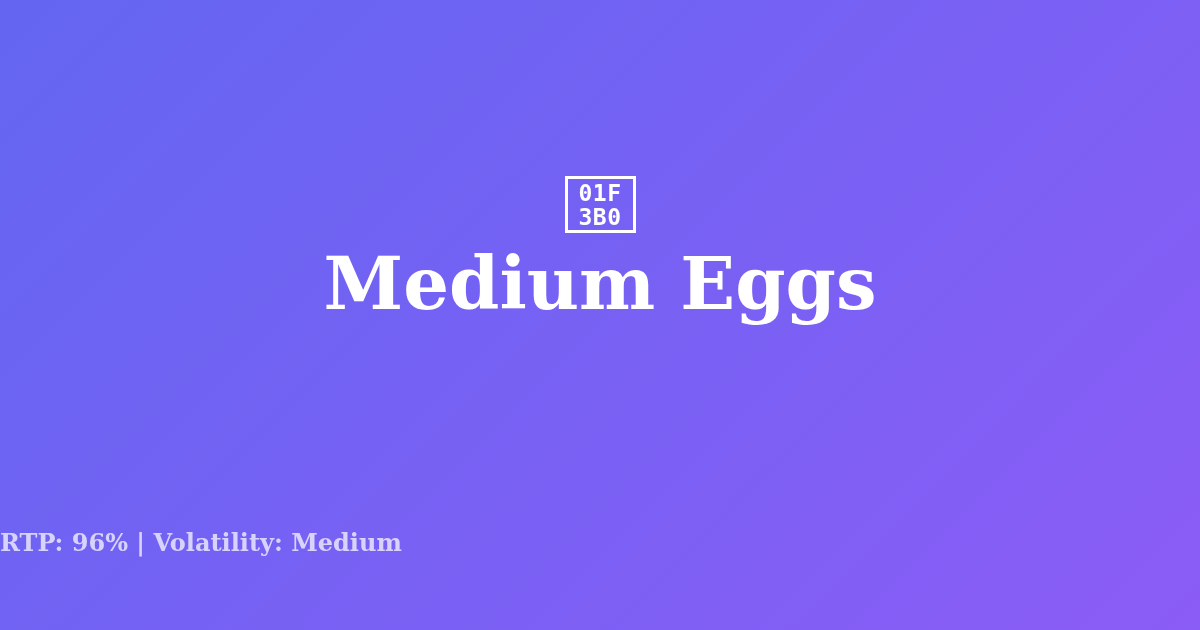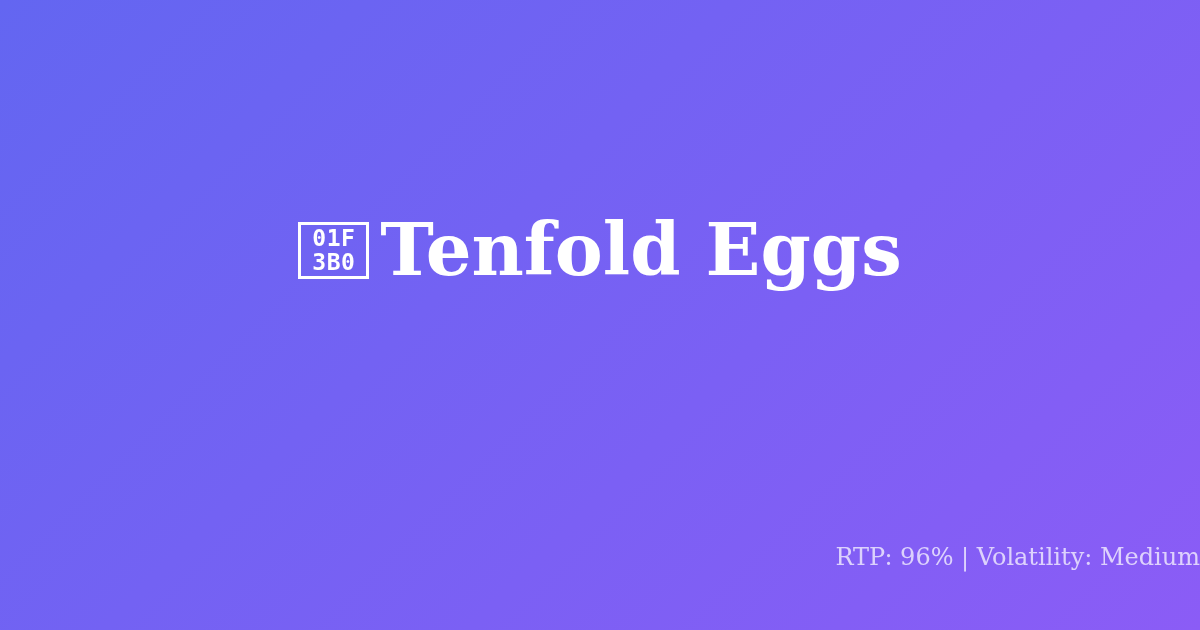--- a/index.html
+++ b/index.html
@@ -33,21 +33,21 @@
     top: 0;
     height: 500px;
     display: flex;
     flex-direction: column;
     align-items: center;
     justify-content: center;
   }
 
   .title-row {
     display: flex;
-    flex-direction: row;
+    flex-direction: column;
     align-items: center;
     justify-content: center;
     gap: 11px;
   }
 
   
   .tofu {
     box-sizing: border-box;
     width: 71px;
     height: 57px;
@@ -87,45 +87,44 @@
     color: rgba(255, 255, 255, 0.82);
     margin: 62px 0 0 0;
     white-space: nowrap;
   }
 
   .og-footer {
     position: absolute;
     left: 0;
     right: 0;
     top: 528px;
-    text-align: right;
+    text-align: left;
     font-family: "DejaVu Serif", "Liberation Serif", serif;
-    font-weight: normal;
+    font-weight: bold;
     font-size: 24px;
     line-height: 30px;
     color: rgba(255, 255, 255, 0.72);
     white-space: nowrap;
-    margin-top: 14px;
   }
 </style>
 </head>
 <body>
 
 <div class="og-card">
 
   <div class="center-stack">
 
     <div class="title-row">
 
       <div class="tofu">
         <span class="tofu-line">01F</span>
         <span class="tofu-line">3B0</span>
       </div>
 
-      <h1 class="og-title">Tenfold Eggs</h1>
+      <h1 class="og-title">Medium Eggs</h1>
 
     </div>
 
 
   </div>
 
   <div class="og-footer">RTP: 96% | Volatility: Medium</div>
 
 </div>
 

